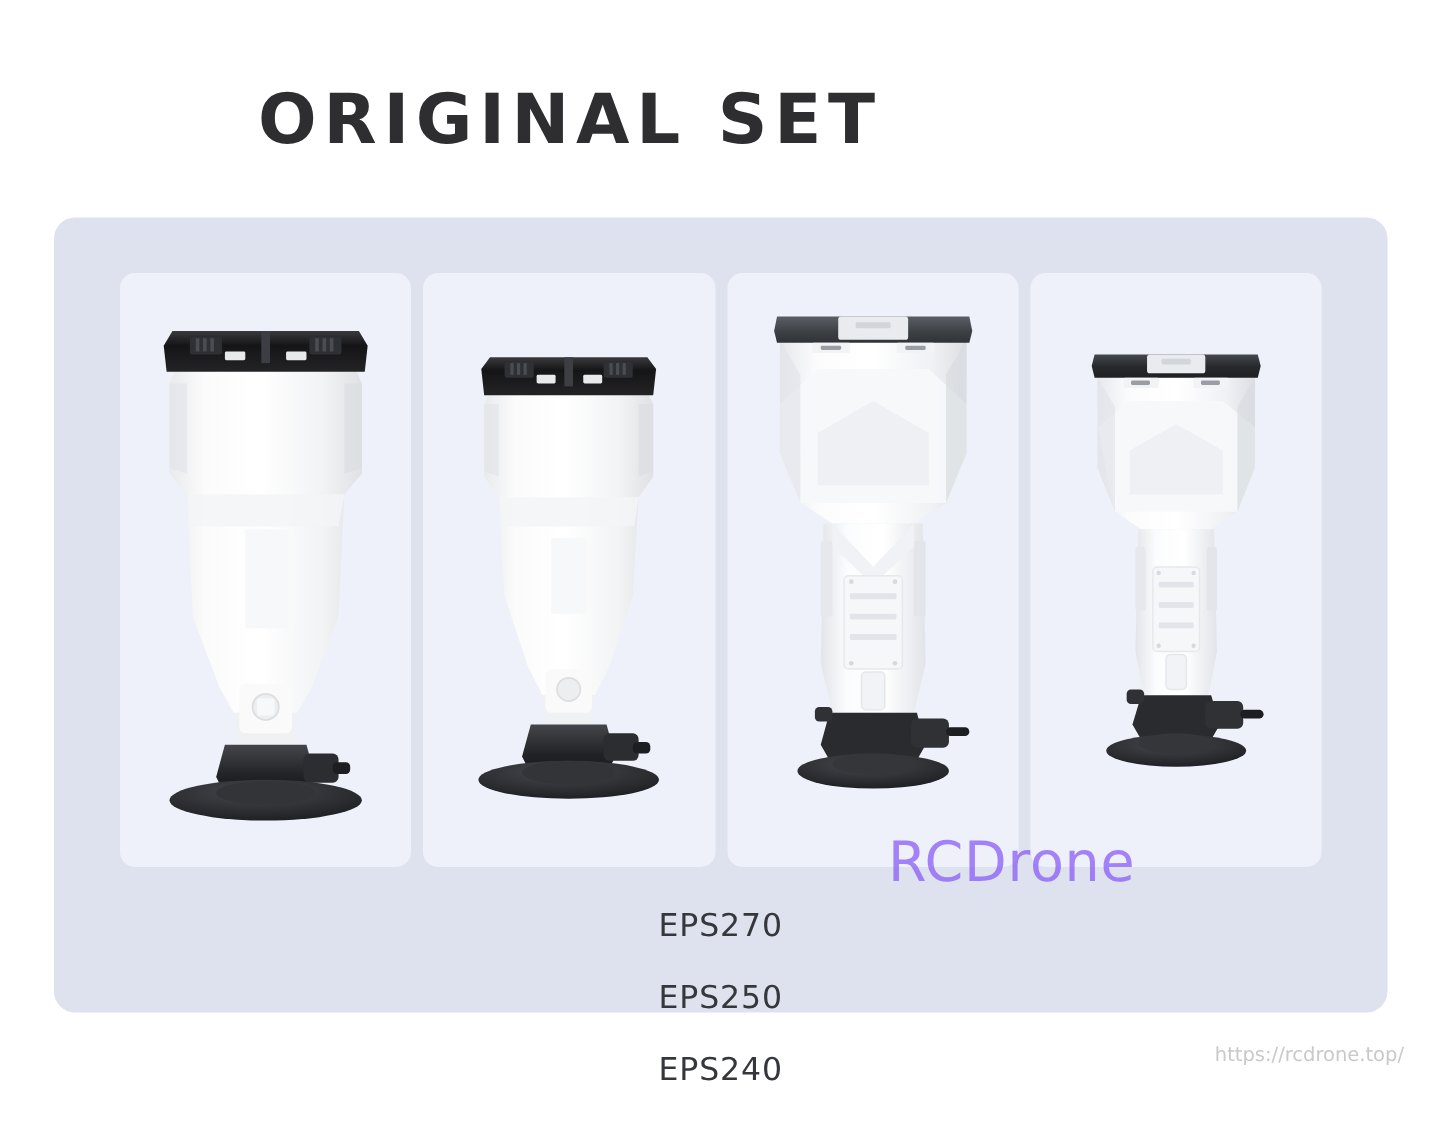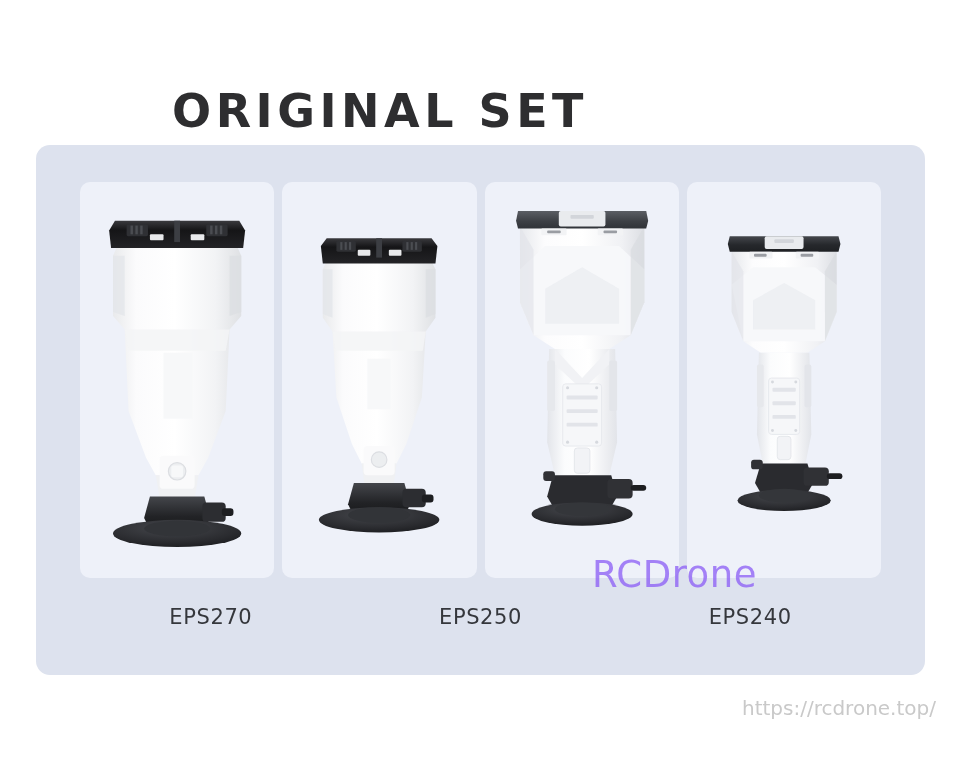--- a/index.html
+++ b/index.html
@@ -21,21 +21,20 @@
     top: 52px;
     left: 0;
     width: 760px;
     text-align: center;
     font-size: 46px;
     font-weight: 700;
     letter-spacing: 4.5px;
     color: #2e2e30;
     font-family: "DejaVu Sans", sans-serif;
     white-space: nowrap;
-    margin-top: 32px;
   }
 
   
   .panel {
     position: absolute;
     left: 36px;
     top: 145px;
     width: 889px;
     height: 530px;
     background: #dde2ee;
@@ -62,20 +61,21 @@
 
   
   .labels {
     position: absolute;
     left: 44px;
     top: 452px;
     width: 801px;
     height: 40px;
     display: flex;
     gap: 8px;
+    flex-direction: column;
   }
   .label-cell {
     flex: 1 1 0;
     text-align: center;
     font-size: 21px;
     color: #35373c;
     letter-spacing: 0.6px;
     font-family: "DejaVu Sans", sans-serif;
     line-height: 40px;
   }
@@ -92,21 +92,21 @@
     font-family: "DejaVu Sans", sans-serif;
     pointer-events: none;
     white-space: nowrap;
   }
 
   
   .url {
     position: absolute;
     right: 24px;
     top: 696px;
-    font-size: 20px;
+    font-size: 13px;
     color: #c9c9c9;
     font-family: "DejaVu Sans", sans-serif;
     white-space: nowrap;
   }
 
   
   .product {
     position: absolute;
     left: 0;
     bottom: 0;

